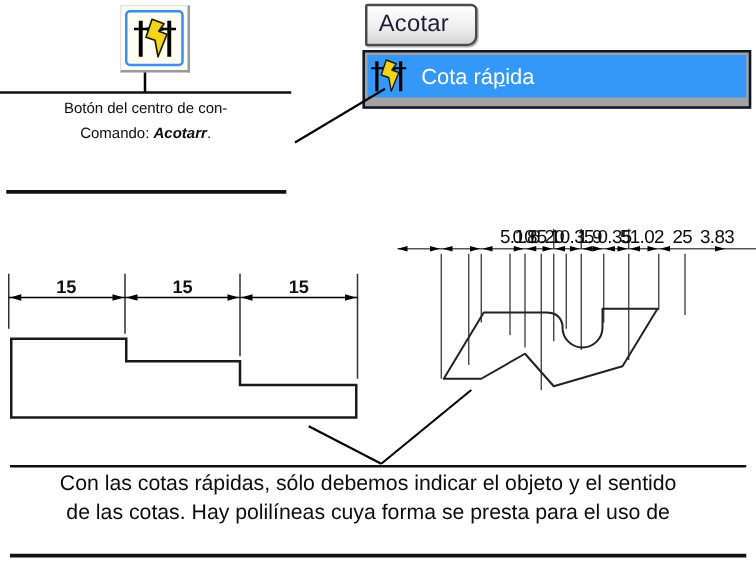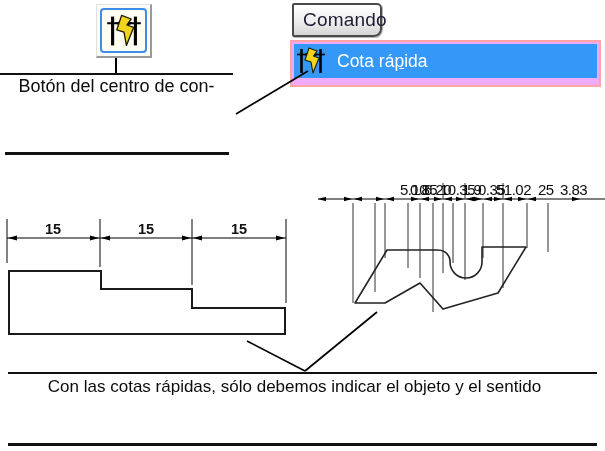--- a/index.html
+++ b/index.html
@@ -19,35 +19,35 @@
     border:2px solid #3d8ee8;border-radius:4px;background:#fdfdf2;
     display:flex;align-items:center;justify-content:center;
   }
   #button-tick{left:115px;top:58px;width:2px;height:16px;background:#000;}
   
   .rule{background:#111;}
   #caption-rule-top{left:0;top:73px;width:233px;height:2px;}
   #caption-rule-bottom{left:5px;top:152px;width:224px;height:3px;}
   #caption-left{
     left:0;top:76px;width:233px;text-align:center;
-    font-size:18px;line-height:20px;color:#0d0d0d;
+    font-size:12px;line-height:20px;color:#0d0d0d;
   }
   #caption-left .cmd{font-weight:bold;font-style:italic;}
   
   #acotar-header{
     left:292px;top:3px;width:90px;height:34px;box-sizing:border-box;
     background:linear-gradient(180deg,#ffffff 0%,#efefef 55%,#d5d5d5 100%);
     border:2px solid #4a4a4a;border-radius:2px 5px 8px 2px;
     box-shadow:1px 1px 0 #b5b5b5;
     display:flex;align-items:center;padding-left:9px;
     font-size:19px;color:#201c35;letter-spacing:0.2px;
   }
   #menu-panel{
     left:290px;top:40px;width:311px;height:47px;box-sizing:border-box;
-    background:#f0abfc;border:2px solid #fca5a5;z-index:2;
+    background:#a3a3a3;border:2px solid #0f172a;z-index:2;
   }
   #menu-item-cota-rapida{
     margin:2px 2px 0 2px;height:34px;display:flex;align-items:center;
     background:#3398f8;color:#fff;font-size:17.5px;
   }
   #menu-item-cota-rapida .label{margin-left:11px;}
   #menu-item-cota-rapida .ak{text-decoration:underline;}
   
   #drawing-left{left:0;top:195px;width:300px;height:170px;font-weight:bold;}
   #drawing-right{left:300px;top:170px;width:305px;height:160px;}
@@ -80,25 +80,26 @@
         <polygon points="23.2,8.5 17.5,6.6 17.5,10.4" fill="#000"></polygon>
         <polygon points="13,2 21,5 17.5,10 23,12 17,27 15,16 9,14" fill="#f2d41c" stroke="#1a1a00" stroke-width="1.1" stroke-linejoin="round"></polygon>
       </svg>
     </div>
   </div>
   <div id="button-tick" class="abs"></div>
 
   <div id="caption-rule-top" class="abs rule"></div>
   <div id="caption-left" class="abs">
     <div>Botón del centro de con-</div>
+    <div><span>Comando: </span><span class="cmd">Acotarr</span><span>.</span></div>
   </div>
   <div id="caption-rule-bottom" class="abs rule"></div>
 
   <div id="acotar-header" class="abs">
-    <span>Comando</span>
+    <span>Acotar</span>
   </div>
 
   <div id="menu-panel" class="abs">
     <div id="menu-item-cota-rapida">
       <svg width="30" height="30" viewBox="0 0 30 30" style="margin-left:2px">
         <line x1="5.5" y1="3" x2="5.5" y2="27" stroke="#000" stroke-width="2.6"></line>
         <line x1="24.5" y1="3" x2="24.5" y2="27" stroke="#000" stroke-width="2.6"></line>
         <line x1="1" y1="8.5" x2="29" y2="8.5" stroke="#000" stroke-width="1.6"></line>
         <polygon points="6.8,8.5 12.5,6.6 12.5,10.4" fill="#000"></polygon>
         <polygon points="23.2,8.5 17.5,6.6 17.5,10.4" fill="#000"></polygon>
@@ -192,16 +193,17 @@
 
   <svg id="overlay" class="abs" viewBox="0 0 605 451">
     <line x1="236" y1="114" x2="308" y2="71" stroke="#000" stroke-width="1.7"></line>
     <line x1="247" y1="341" x2="305" y2="371" stroke="#000" stroke-width="1.7"></line>
     <line x1="377" y1="312" x2="305" y2="371" stroke="#000" stroke-width="1.7"></line>
   </svg>
 
   <div id="bottom-rule-top" class="abs rule"></div>
   <div id="caption-bottom" class="abs">
     <div>Con las cotas rápidas, sólo debemos indicar el objeto y el sentido</div>
+    <div>de las cotas. Hay polilíneas cuya forma se presta para el uso de</div>
   </div>
   <div id="bottom-rule-bottom" class="abs rule"></div>
 
 </div>
 
 </body></html>

